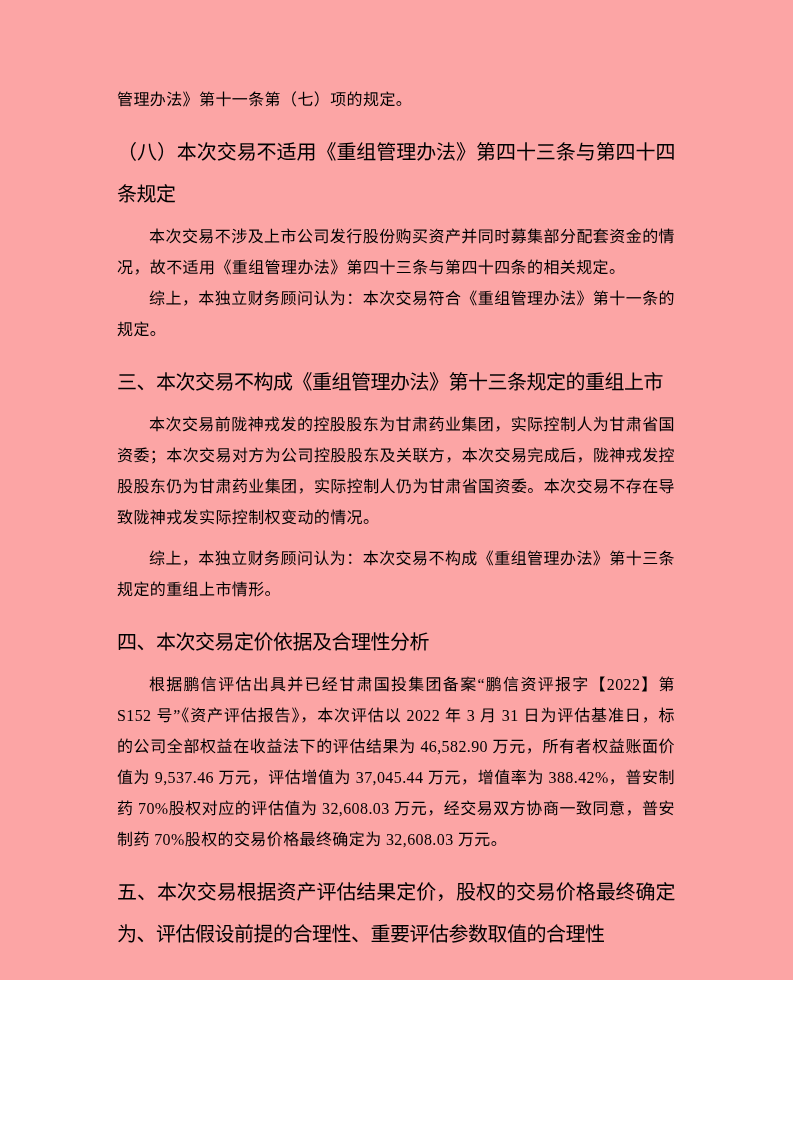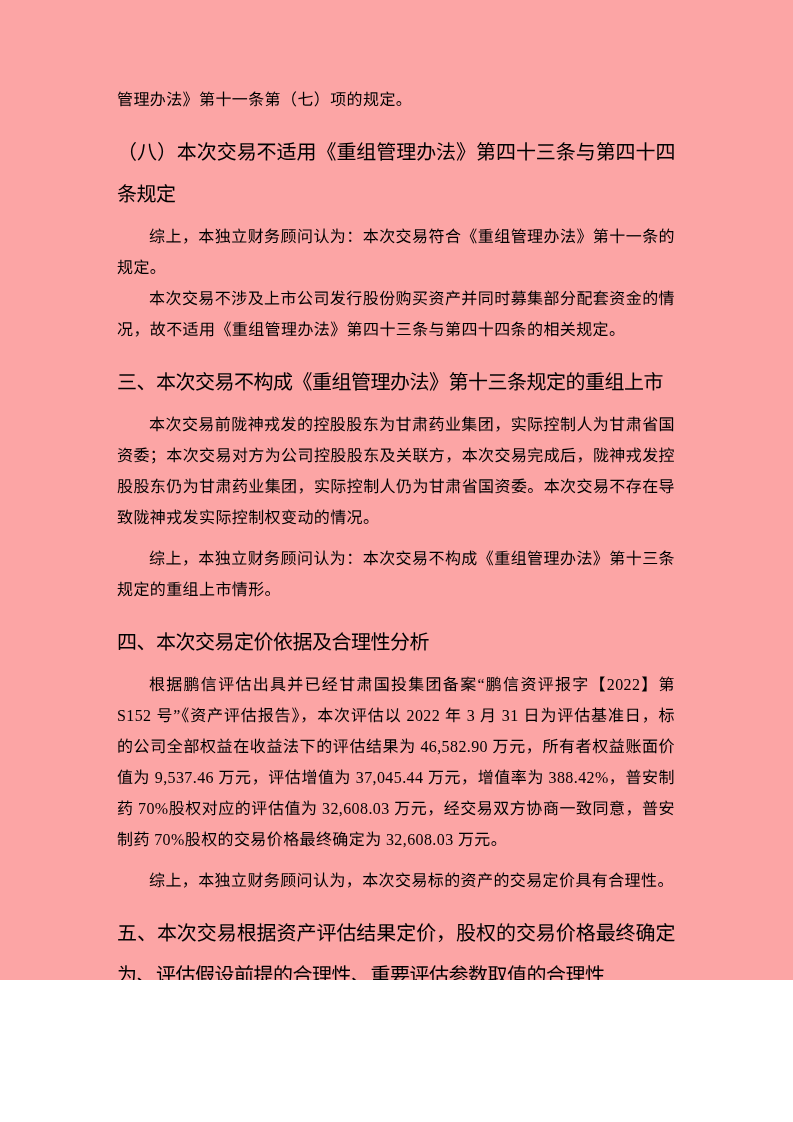--- a/index.html
+++ b/index.html
@@ -63,34 +63,33 @@
 </head>
 <body>
 
 <div class="page">
   <div class="content">
 
     <p class="para noindent">管理办法》第十一条第（七）项的规定。</p>
 
     <h3 class="hd">（八）本次交易不适用《重组管理办法》第四十三条与第四十四条规定</h3>
 
+    <p class="para">本次交易不涉及上市公司发行股份购买资产并同时募集部分配套资金的情况，故不适用《重组管理办法》第四十三条与第四十四条的相关规定。</p>
+
     <p class="para">综上，本独立财务顾问认为：本次交易符合《重组管理办法》第十一条的规定。</p>
-
-    <p class="para">本次交易不涉及上市公司发行股份购买资产并同时募集部分配套资金的情况，故不适用《重组管理办法》第四十三条与第四十四条的相关规定。</p>
 
     <h2 class="hd">三、本次交易不构成《重组管理办法》第十三条规定的重组上市</h2>
 
     <p class="para">本次交易前陇神戎发的控股股东为甘肃药业集团，实际控制人为甘肃省国资委；本次交易对方为公司控股股东及关联方，本次交易完成后，陇神戎发控股股东仍为甘肃药业集团，实际控制人仍为甘肃省国资委。本次交易不存在导致陇神戎发实际控制权变动的情况。</p>
 
     <p class="para spaced">综上，本独立财务顾问认为：本次交易不构成《重组管理办法》第十三条规定的重组上市情形。</p>
 
     <h2 class="hd">四、本次交易定价依据及合理性分析</h2>
 
     <p class="para">根据鹏信评估出具并已经甘肃国投集团备案“鹏信资评报字【2022】第 S152 号”《资产评估报告》，本次评估以 2022 年 3 月 31 日为评估基准日，标的公司全部权益在收益法下的评估结果为 46,582.90 万元，所有者权益账面价值为 9,537.46 万元，评估增值为 37,045.44 万元，增值率为 388.42%，普安制药 70%股权对应的评估值为 32,608.03 万元，经交易双方协商一致同意，普安制药 70%股权的交易价格最终确定为 32,608.03 万元。</p>
 
-    <p class="para spaced">综上，本独立财务顾问认为，本次交易标的资产的交易定价具有合理性。</p>
 
     <h2 class="hd">五、本次交易根据资产评估结果定价，股权的交易价格最终确定为、评估假设前提的合理性、重要评估参数取值的合理性</h2>
 
   </div>
 
   <div class="page-number">129</div>
 </div>
 
 </body></html>

